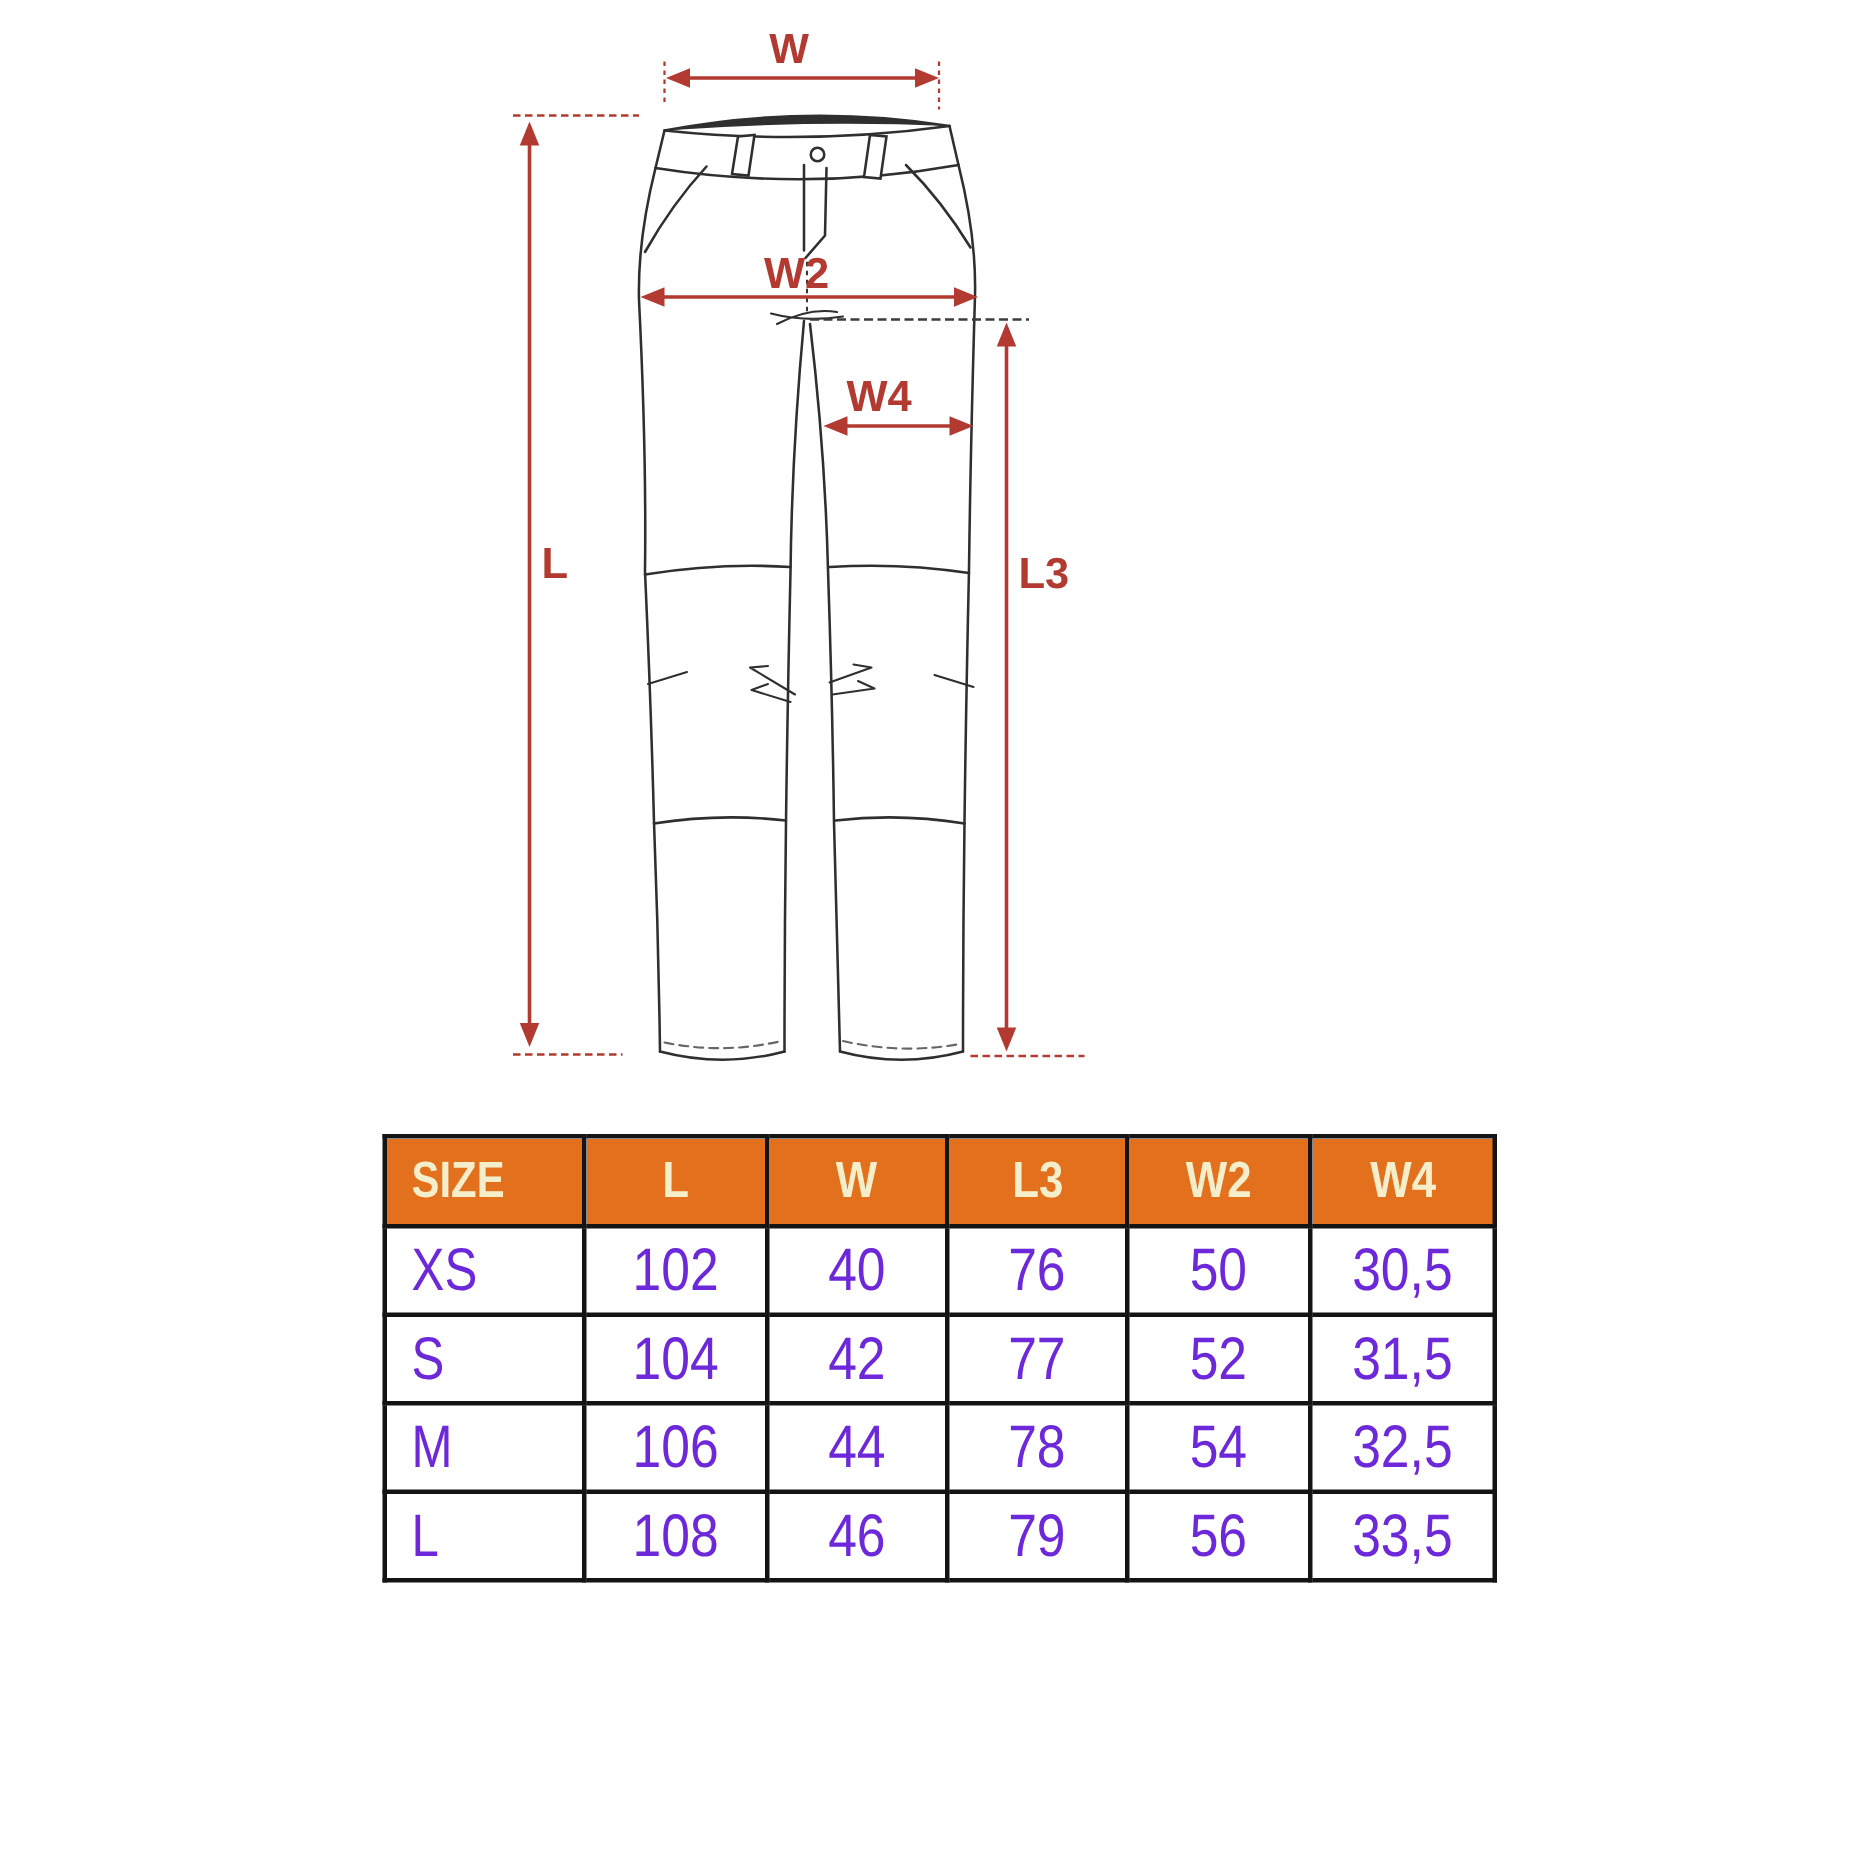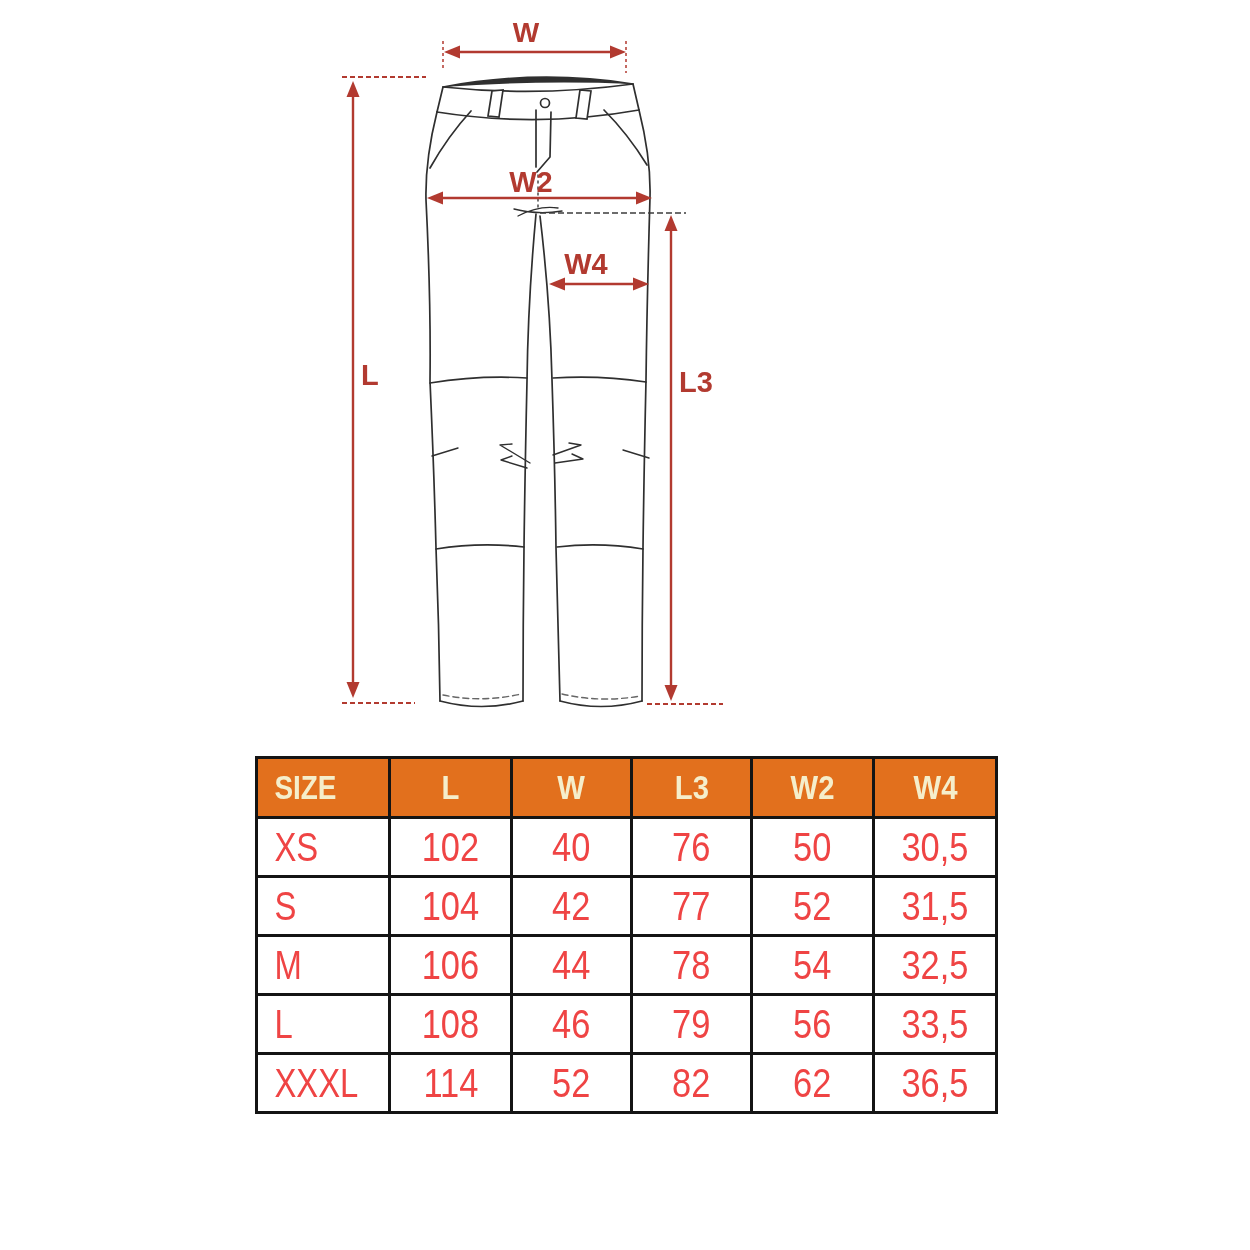--- a/index.html
+++ b/index.html
@@ -36,21 +36,21 @@
     background:#e2701d;
     color:#f5eecb;
     font-size:34px;
     font-weight:700;
     text-align:center;
   }
   .size-table th.col-size{text-align:left;}
   .size-table th.col-size .cond{padding-left:24px;}
   .size-table td{
     height:56px;
-    color:#ef4444;
+    color:#6d28d9;
     font-size:40px;
     font-weight:400;
     text-align:center;
   }
   .size-table td.cell-size{text-align:left;}
   .cond{display:inline-block;transform:scaleX(0.86);transform-origin:center;}
   .size-table th.col-size .cond,
   .size-table td.cell-size .cond{transform-origin:left center;transform:scaleX(0.82);padding-left:20px;}
 </style>
 </head>
@@ -201,23 +201,15 @@
         <td><span class="cond">32,5</span></td>
       </tr>
       <tr>
         <td class="cell-size"><span class="cond">L</span></td>
         <td><span class="cond">108</span></td>
         <td><span class="cond">46</span></td>
         <td><span class="cond">79</span></td>
         <td><span class="cond">56</span></td>
         <td><span class="cond">33,5</span></td>
       </tr>
-      <tr>
-        <td class="cell-size"><span class="cond">XXXL</span></td>
-        <td><span class="cond">114</span></td>
-        <td><span class="cond">52</span></td>
-        <td><span class="cond">82</span></td>
-        <td><span class="cond">62</span></td>
-        <td><span class="cond">36,5</span></td>
-      </tr>
     </tbody>
   </table>
 </div>
 
 </body></html>

